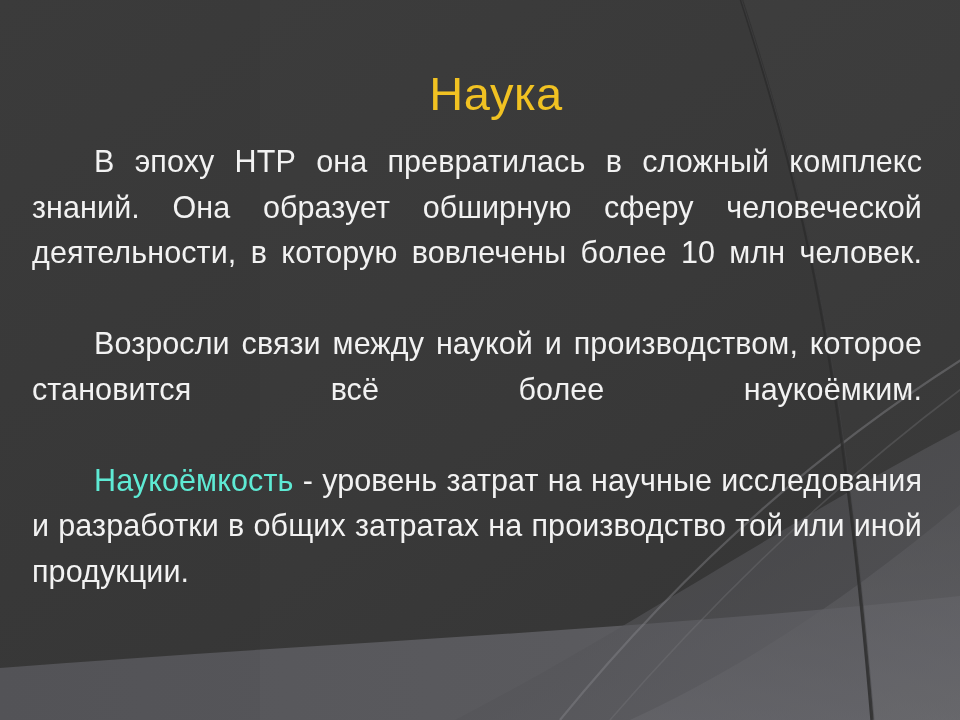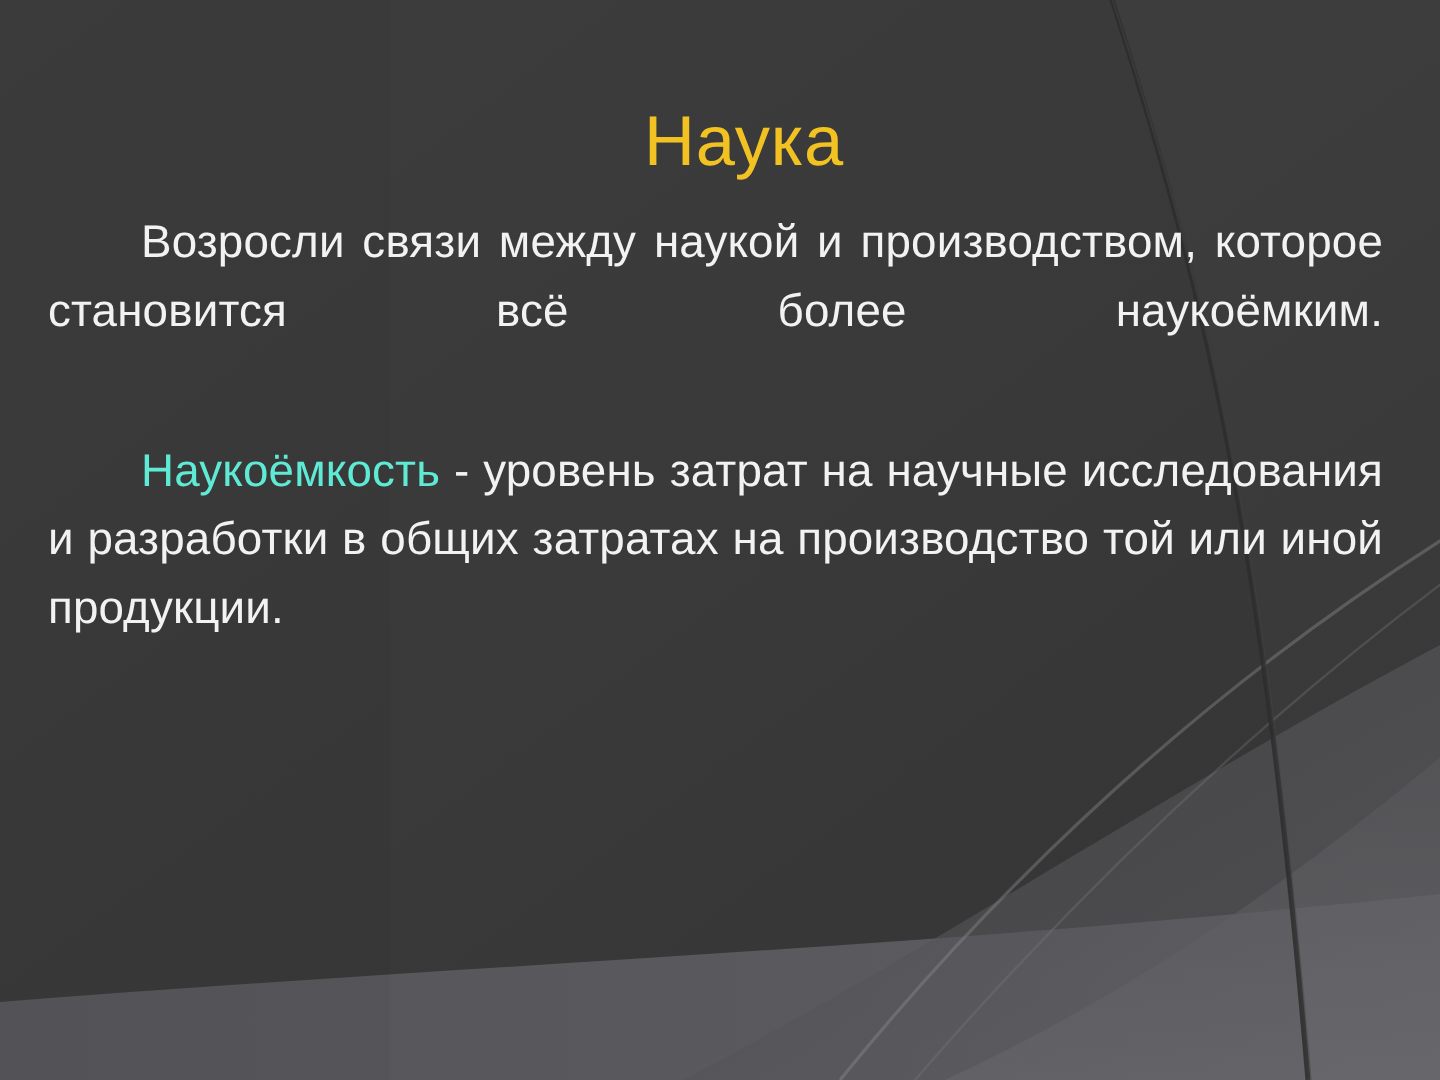--- a/index.html
+++ b/index.html
@@ -60,21 +60,21 @@
     text-align: justify;
     text-justify: inter-word;
     font-size: 30.5px;
     line-height: 45.5px;
     color: #f2f2f2;
     text-indent: 62px;
     letter-spacing: 0.1px;
   }
 
   .para + .para {
-    margin-top: 16px;
+    margin-top: 0px;
   }
 
   
   .para::after {
     content: "";
     display: inline-block;
     width: 100%;
   }
 
   .term {
@@ -126,20 +126,23 @@
 
     <rect x="0" y="0" width="260" height="720" fill="#000000" opacity="0.03"></rect>
   </svg>
 
   <div id="content">
 
     <h1 id="slide-title">Наука</h1>
 
     <div id="body-block">
 
+      <p class="para">
+        <span>В эпоху НТР она превратилась в сложный комплекс знаний. Она образует обширную сферу человеческой деятельности,  в которую вовлечены более 10 млн человек.</span>
+      </p>
 
       <p class="para">
         <span>Возросли связи между наукой и производством, которое становится всё более наукоёмким.</span>
       </p>
 
       <p class="para">
         <span class="term">Наукоёмкость</span><span> - уровень затрат на научные исследования и разработки в общих затратах на производство той или иной продукции.</span>
       </p>
 
     </div>

